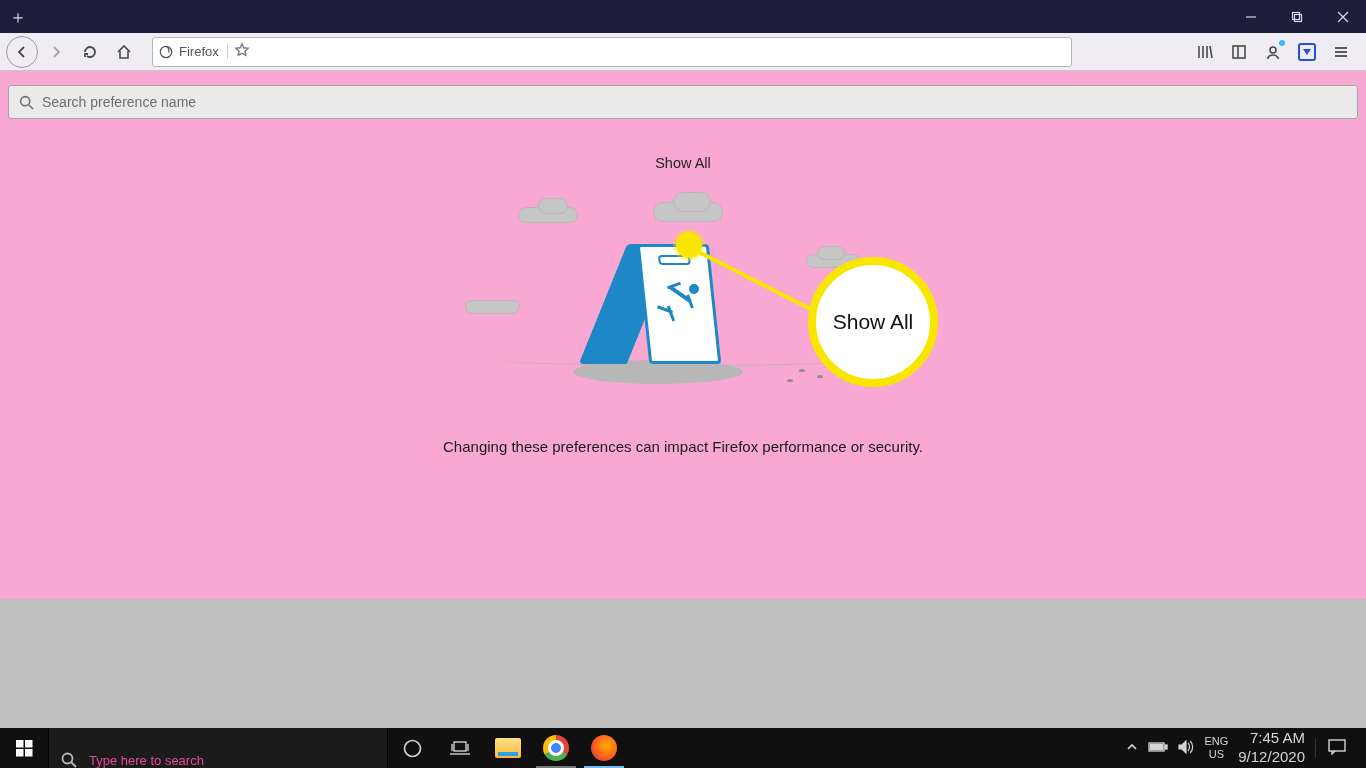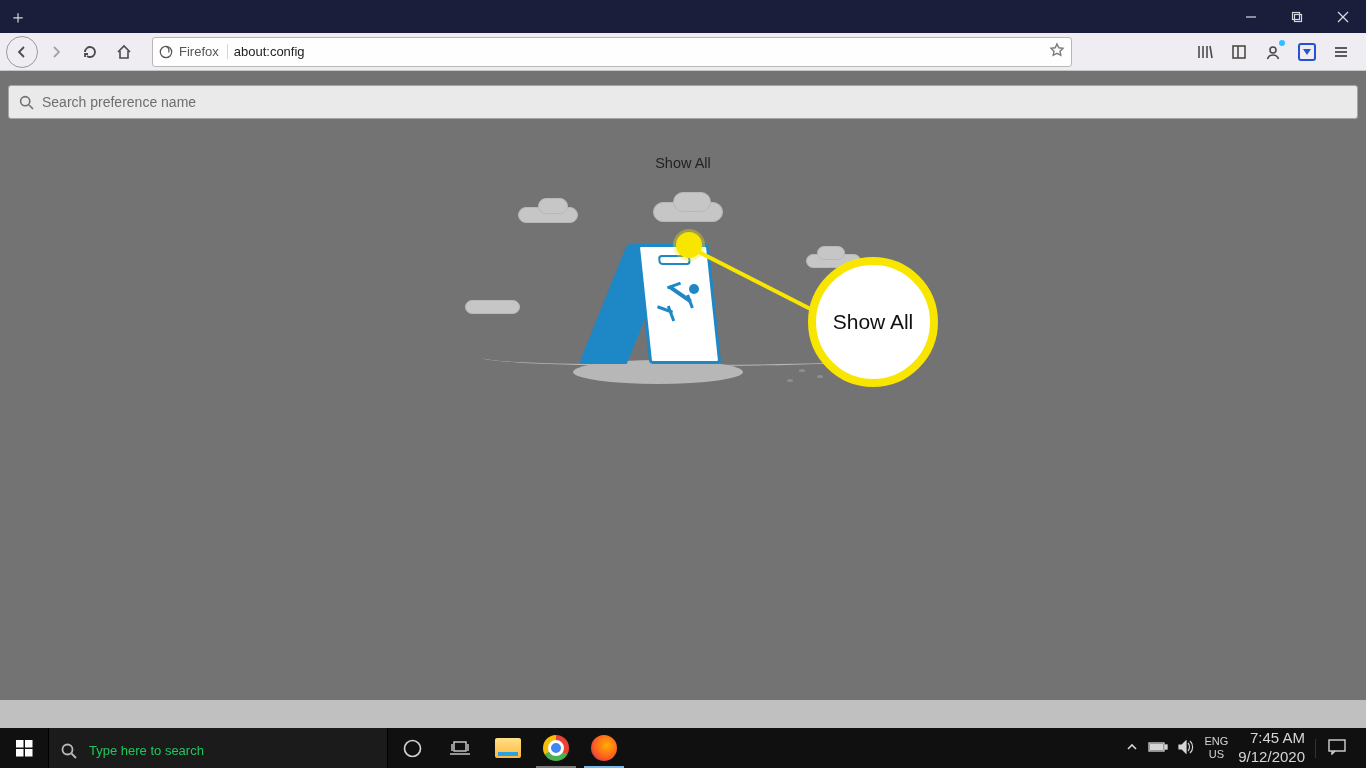--- a/index.html
+++ b/index.html
@@ -125,22 +125,22 @@
     content:"";
     width:0;height:0;
     border-left:4px solid transparent;
     border-right:4px solid transparent;
     border-top:6px solid #2553d6;
   }
   
   
   .content {
     position: relative;
-    height: 629px;
-    background: #737373;
+    height: 528px;
+    background: #f9a8d4;
     padding: 14px 8px 0;
   }
   .search-row {
     height: 34px;
     background: #eaeaea;
     border: 1px solid #a5a5a5;
     border-radius: 3px;
     display: flex;
     align-items: center;
     padding: 0 10px;
@@ -266,22 +266,22 @@
     font-size:13px;
   }
   .tb-item{
     display:flex;align-items:center;justify-content:center;
     min-width:48px;height:40px;
   }
   .start{width:48px;}
   .searchbox{
     width:340px;
     background:#1b1b1b;
-    display:flex;align-items:flex-start;gap:12px;
-    padding:15px 12px;color:#22c55e;
+    display:flex;align-items:flex-end;gap:12px;
+    padding:0 12px;color:#ec4899;
     border-left:1px solid #000;border-right:1px solid #000;
   }
   .tb-icon{
     width:48px;color:#d0d0d0;
     position:relative;
   }
   .tb-app{width:48px;position:relative;}
   .tb-app.active::after{content:"";position:absolute;left:4px;right:4px;bottom:0;height:2px;background:#76b9ed;}
   .tb-app.open::after{content:"";position:absolute;left:4px;right:4px;bottom:0;height:2px;background:#7a7a7a;}
   .explorer-ic{background:linear-gradient(#ffe089,#ffb638);width:26px;height:20px;border-radius:2px;position:relative;}
@@ -345,21 +345,20 @@
       </svg>
   </div>
   <div class="addressbar">
     <span class="identity">
       <svg width="14" height="14" viewBox="0 0 16 16">
           <circle cx="8" cy="8" r="6.5" fill="none" stroke="#555" stroke-width="1.4"></circle>
           <path d="M8 1.5c3 1 4 4 3 7" fill="none" stroke="#555" stroke-width="1.4"></path>
         </svg>
       <span>Firefox</span>
     </span>
-    <span class="url">about:config</span>
     <span class="star">
       <svg width="16" height="16" fill="none" stroke="#7a7a7a" stroke-width="1.4">
           <path d="M8 2l1.8 3.8 4.2.5-3 2.9.8 4.1L8 11.4l-3.8 1.9.8-4.1-3-2.9 4.2-.5z"></path>
         </svg>
     </span>
   </div>
   <div class="right-icons">
     <div class="nav-btn">
       <svg width="18" height="18" stroke="#4b4b4b" stroke-width="1.6">
           <line x1="3" y1="3" x2="3" y2="15"></line>
@@ -425,20 +424,21 @@
           <div class="head"></div>
             <div class="body"></div>
           <div class="arm1"></div>
             <div class="arm2"></div>
           <div class="leg1"></div>
             <div class="leg2"></div>
         </div>
       </div>
     </div>
 
+    <div class="warning-text">Changing these preferences can impact Firefox performance or security.</div>
   </div>
 
   <div class="callout-dot"></div>
   <div class="callout-line"></div>
   <div class="callout-circle">
     <span>Show All</span>
   </div>
 </div>
 
 <div class="taskbar">

